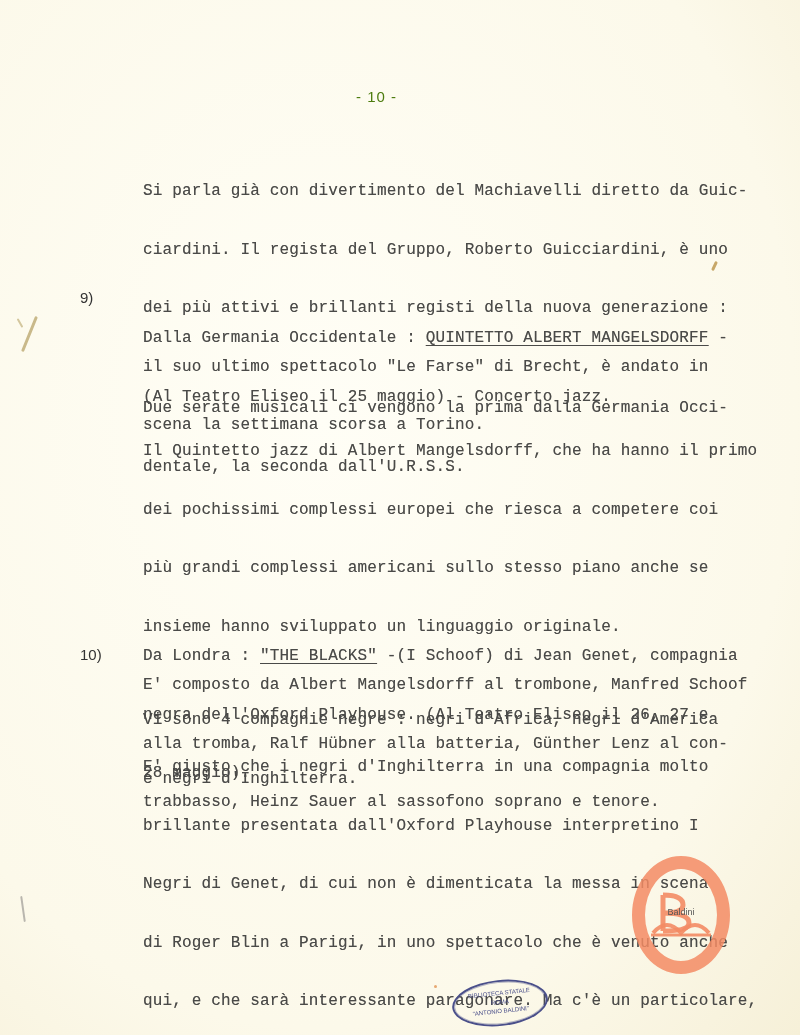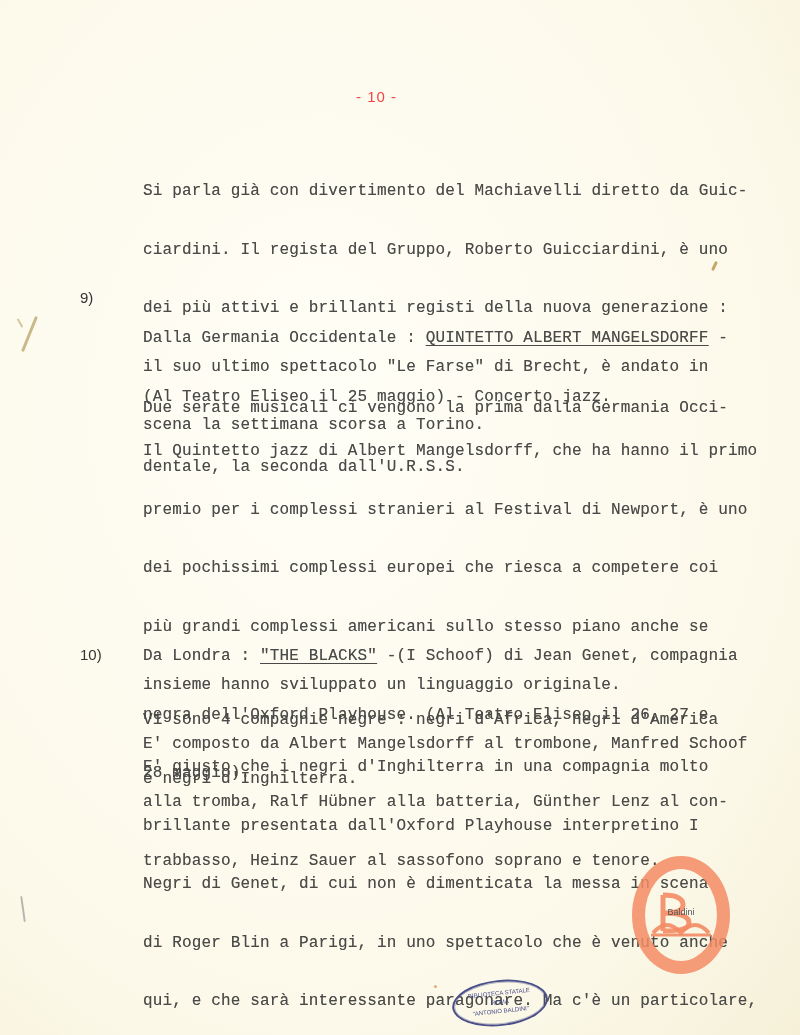--- a/index.html
+++ b/index.html
@@ -9,21 +9,21 @@
     }
     body {
       position: relative;
       font-family: "Liberation Mono", "DejaVu Sans Mono", monospace;
       color: #4a4a48;
       background: radial-gradient(ellipse at 40% 40%, #fffef6 0%, #fcf9ea 70%, #f6f0d8 100%);
     }
     .page-number {
       position: absolute; left: 356px; top: 88px;
       font-family: "Liberation Sans", "DejaVu Sans", sans-serif;
-      font-size: 15px; letter-spacing: 1px; color: #ef4444;
+      font-size: 15px; letter-spacing: 1px; color: #4d7c0f;
     }
     .block {
       position: absolute; left: 143px; width: 630px;
       font-size: 16px; line-height: 19.5px;
       letter-spacing: 0.15px; white-space: pre;
       text-shadow: 0 0 0.4px rgba(60,60,60,0.5);
     }
     .line { display: block; height: 19.5px; }
     .item-num {
       position: absolute; left: 80px;
@@ -74,21 +74,20 @@
 <div class="block" style="top:290px;">
   <span class="line"><span>Dalla Germania Occidentale : </span><span class="u">QUINTETTO ALBERT MANGELSDORFF</span><span> -</span></span>
   <span class="line">(Al Teatro Eliseo il 25 maggio) - Concerto jazz.</span>
 </div>
 <div class="block" style="top:360px;">
   <span class="line">Due serate musicali ci vengono la prima dalla Germania Occi-</span>
   <span class="line">dentale, la seconda dall'U.R.S.S.</span>
 </div>
 <div class="block" style="top:403px;">
   <span class="line">Il Quintetto jazz di Albert Mangelsdorff, che ha hanno il primo</span>
-  <span class="line">premio per i complessi stranieri al Festival di Newport, è uno</span>
   <span class="line">dei pochissimi complessi europei che riesca a competere coi</span>
   <span class="line">più grandi complessi americani sullo stesso piano anche se</span>
   <span class="line">insieme hanno sviluppato un linguaggio originale.</span>
   <span class="line">E' composto da Albert Mangelsdorff al trombone, Manfred Schoof</span>
   <span class="line">alla tromba, Ralf Hübner alla batteria, Günther Lenz al con-</span>
   <span class="line">trabbasso, Heinz Sauer al sassofono soprano e tenore.</span>
 </div>
 
 <div class="item-num" style="top:607px;margin-top:39px;">10)</div>
 <div class="block" style="top:608px;">

